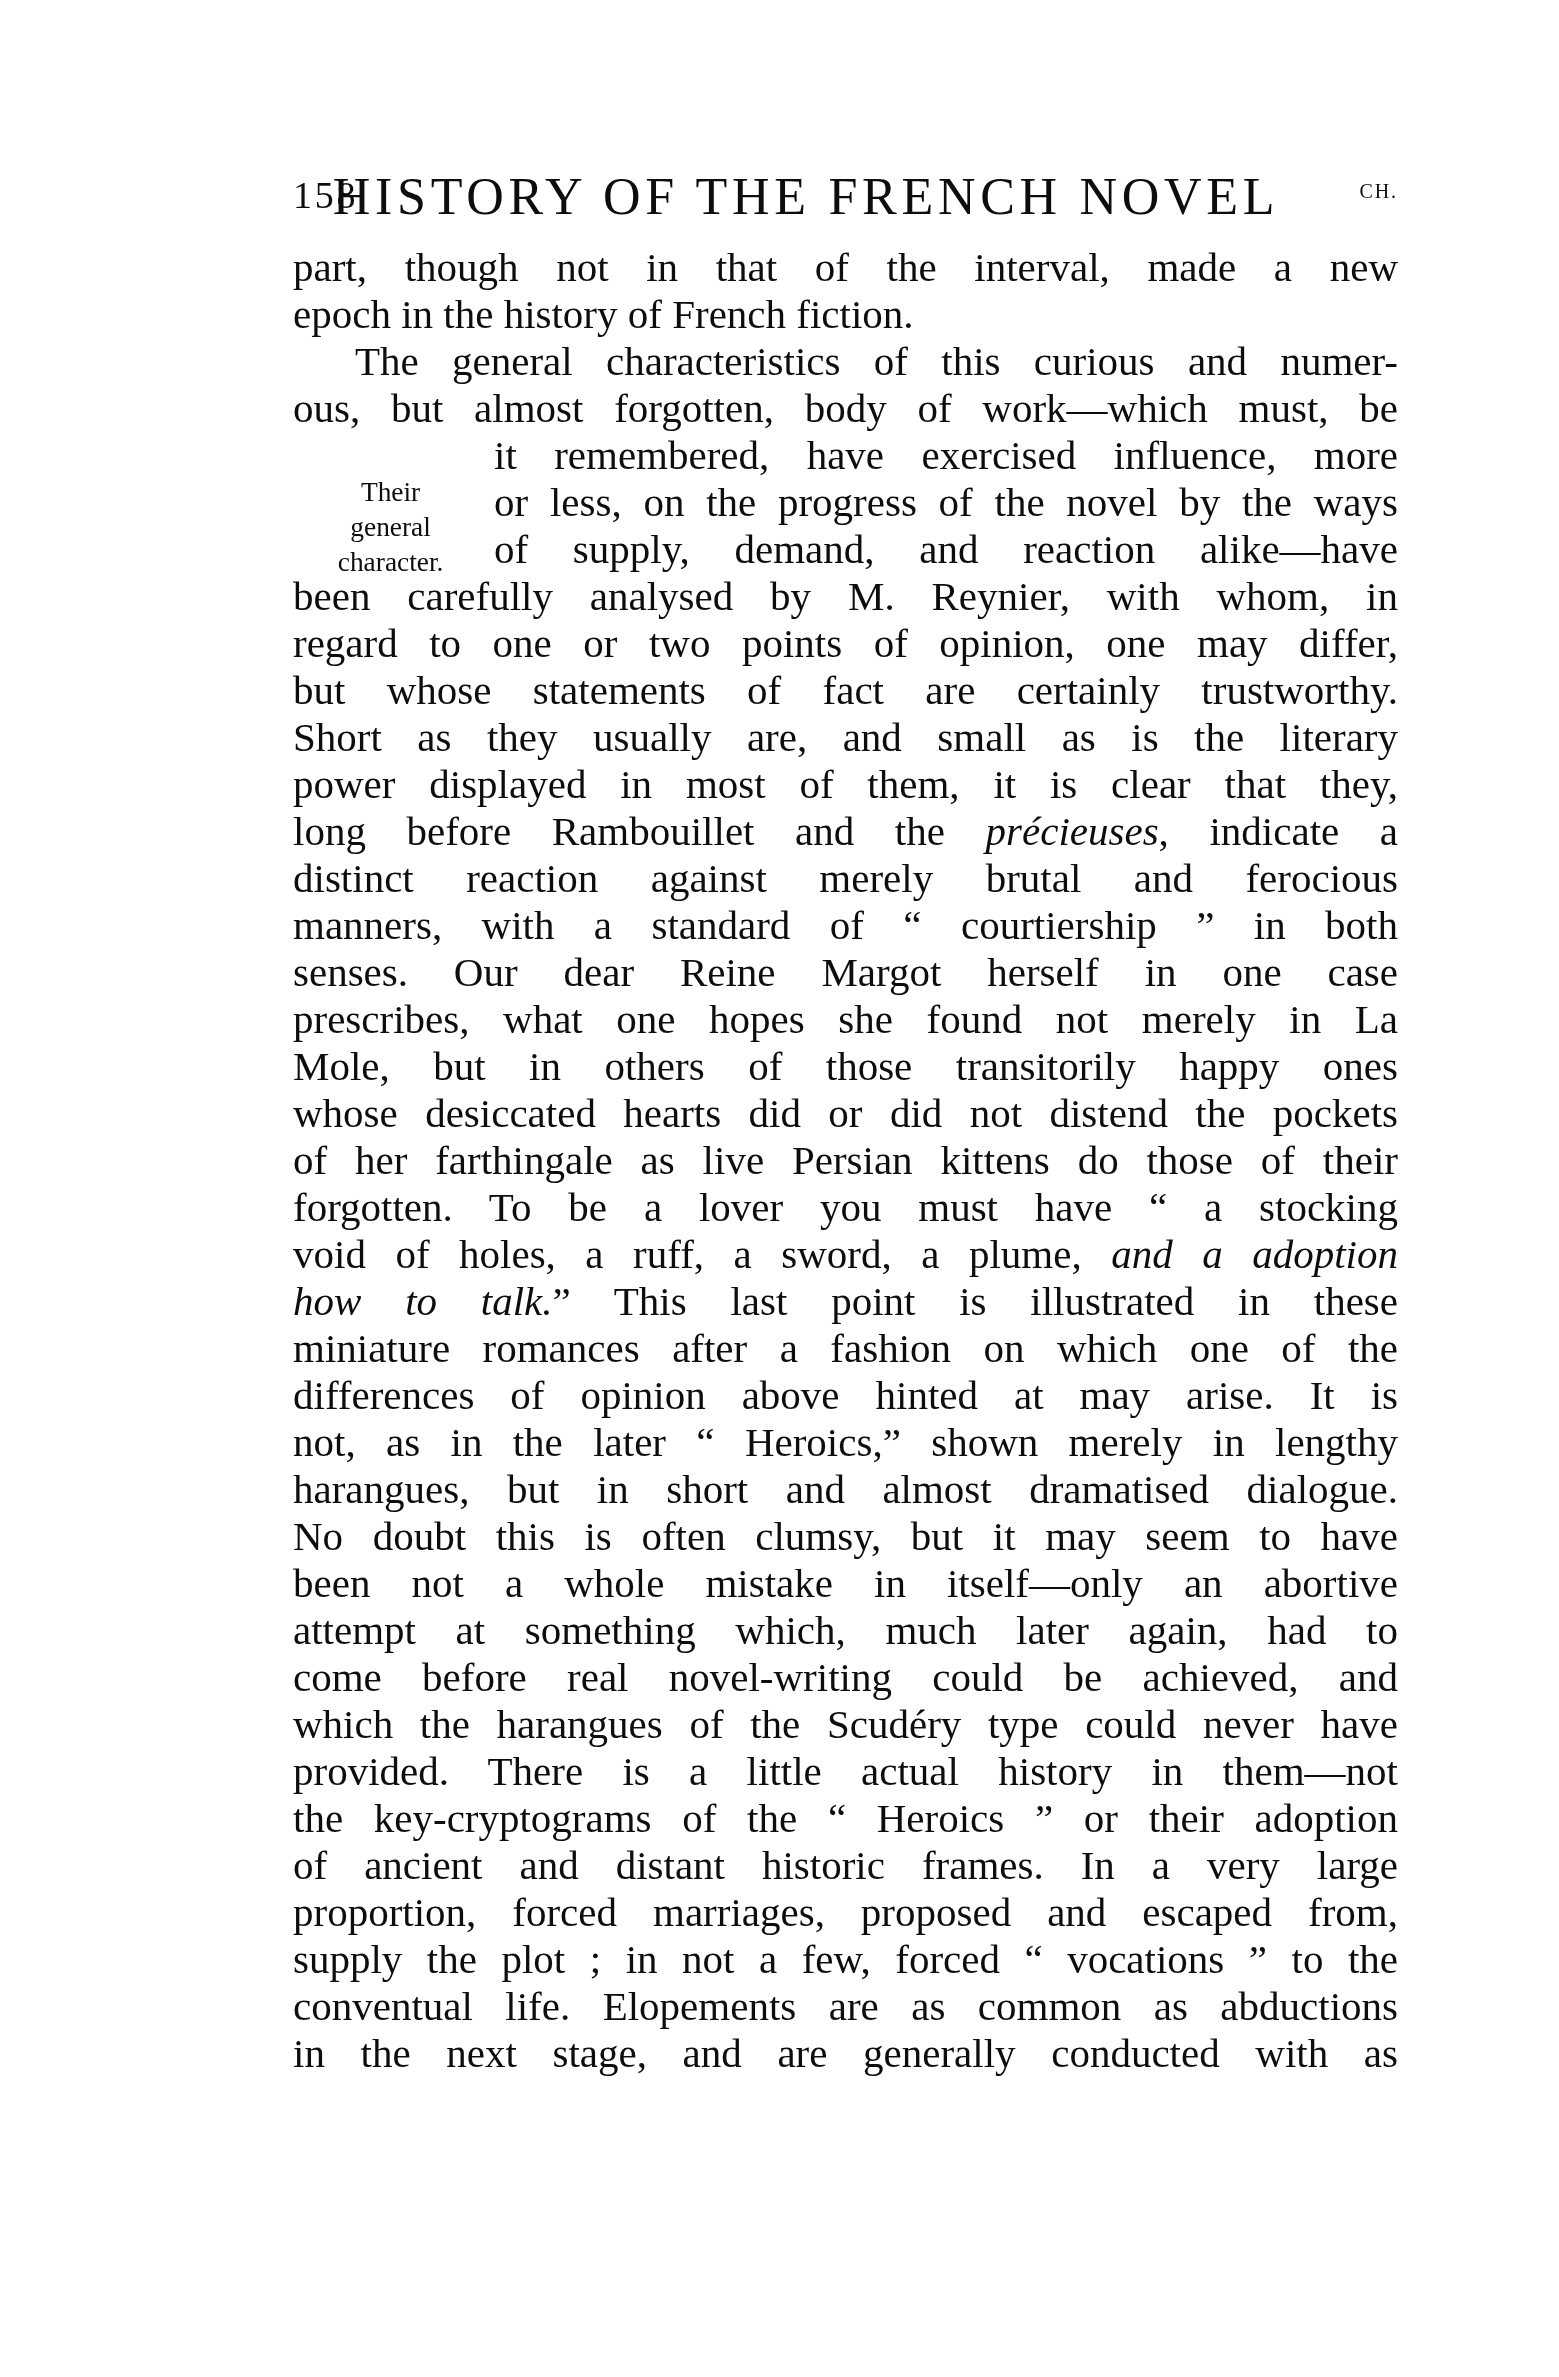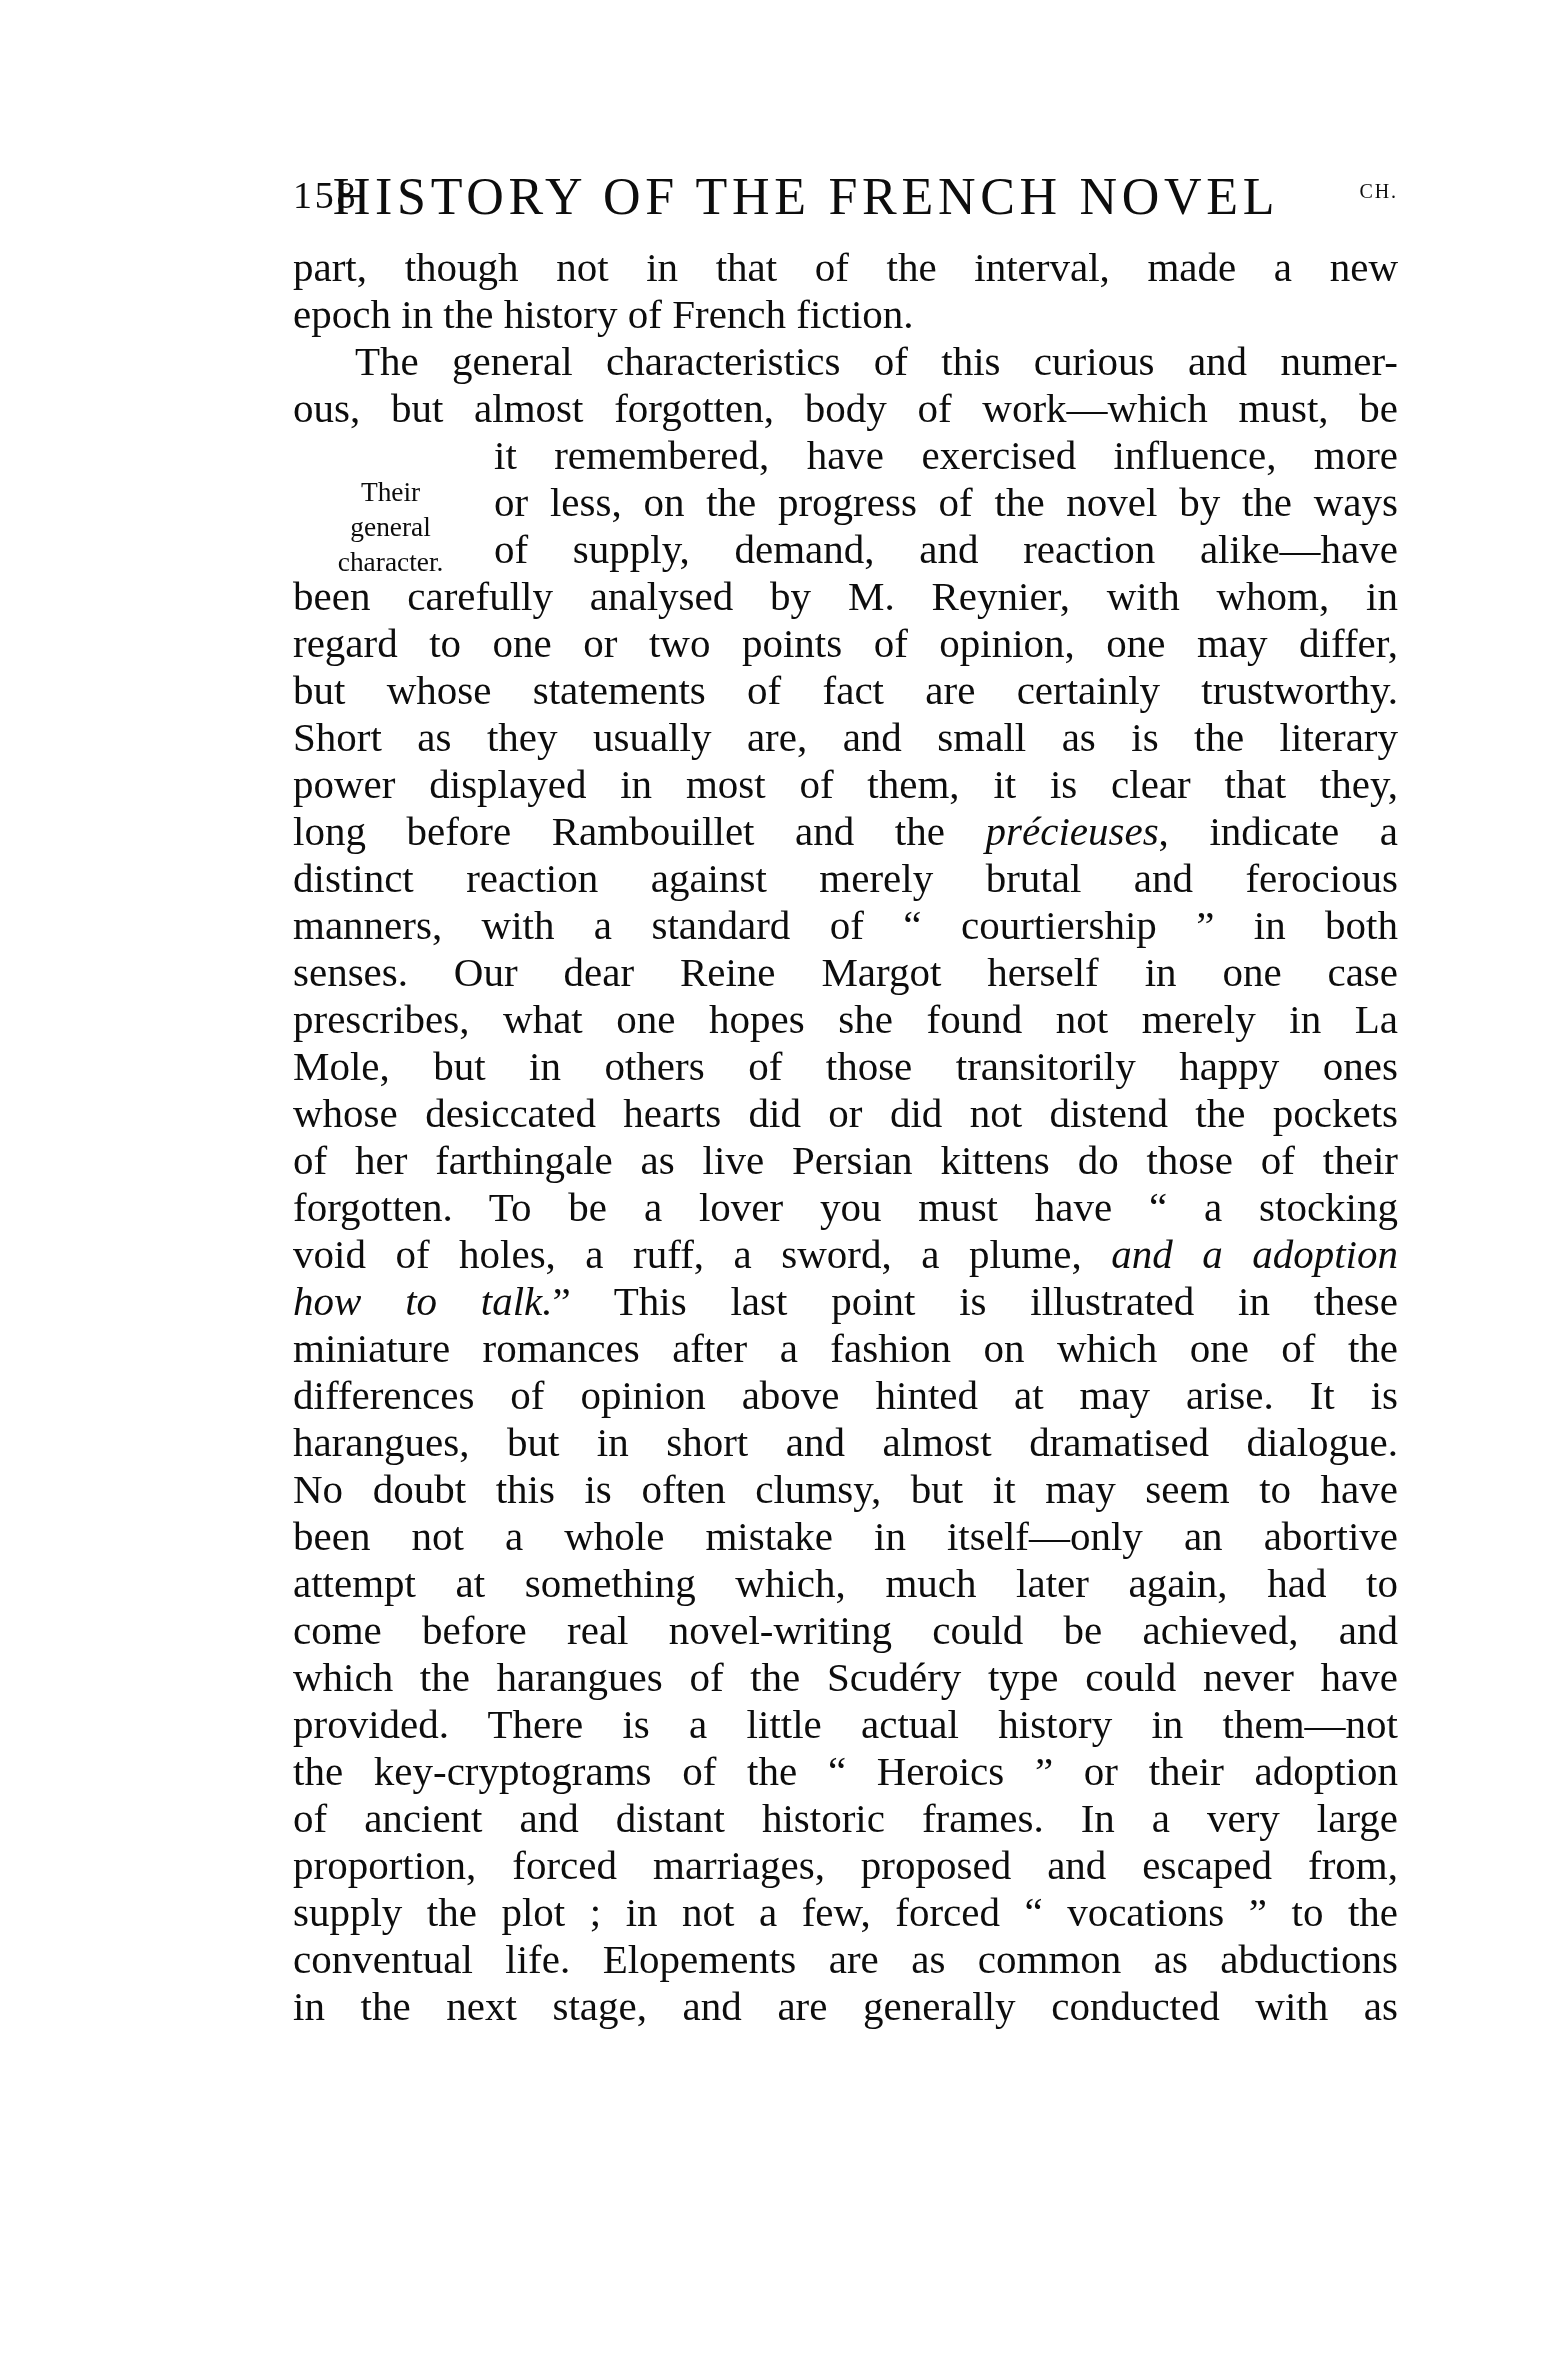--- a/index.html
+++ b/index.html
@@ -84,20 +84,21 @@
         <div class="ln"><span>senses.  Our dear Reine Margot herself in one case</span></div>
         <div class="ln"><span>prescribes, what one hopes she found not merely in La</span></div>
         <div class="ln"><span>Mole, but in others of those transitorily happy ones</span></div>
         <div class="ln"><span>whose desiccated hearts did or did not distend the pockets</span></div>
         <div class="ln"><span>of her farthingale as live Persian kittens do those of their</span></div>
         <div class="ln"><span>forgotten.  To be a lover you must have “ a stocking</span></div>
         <div class="ln"><span>void of holes, a ruff, a sword, a plume, </span><span class="it">and a adoption</span></div>
         <div class="ln"><span class="it">how to talk.</span><span>”  This last point is illustrated in these</span></div>
         <div class="ln"><span>miniature romances after a fashion on which one of the</span></div>
         <div class="ln"><span>differences of opinion above hinted at may arise.  It is</span></div>
+        <div class="ln"><span>not, as in the later “ Heroics,” shown merely in lengthy</span></div>
         <div class="ln"><span>harangues, but in short and almost dramatised dialogue.</span></div>
         <div class="ln"><span>No doubt this is often clumsy, but it may seem to have</span></div>
         <div class="ln"><span>been not a whole mistake in itself—only an abortive</span></div>
         <div class="ln"><span>attempt at something which, much later again, had to</span></div>
         <div class="ln"><span>come before real novel-writing could be achieved, and</span></div>
         <div class="ln"><span>which the harangues of the Scudéry type could never have</span></div>
         <div class="ln"><span>provided.  There is a little actual history in them—not</span></div>
         <div class="ln"><span>the key-cryptograms of the “ Heroics ” or their adoption</span></div>
         <div class="ln"><span>of ancient and distant historic frames.  In a very large</span></div>
         <div class="ln"><span>proportion, forced marriages, proposed and escaped from,</span></div>

